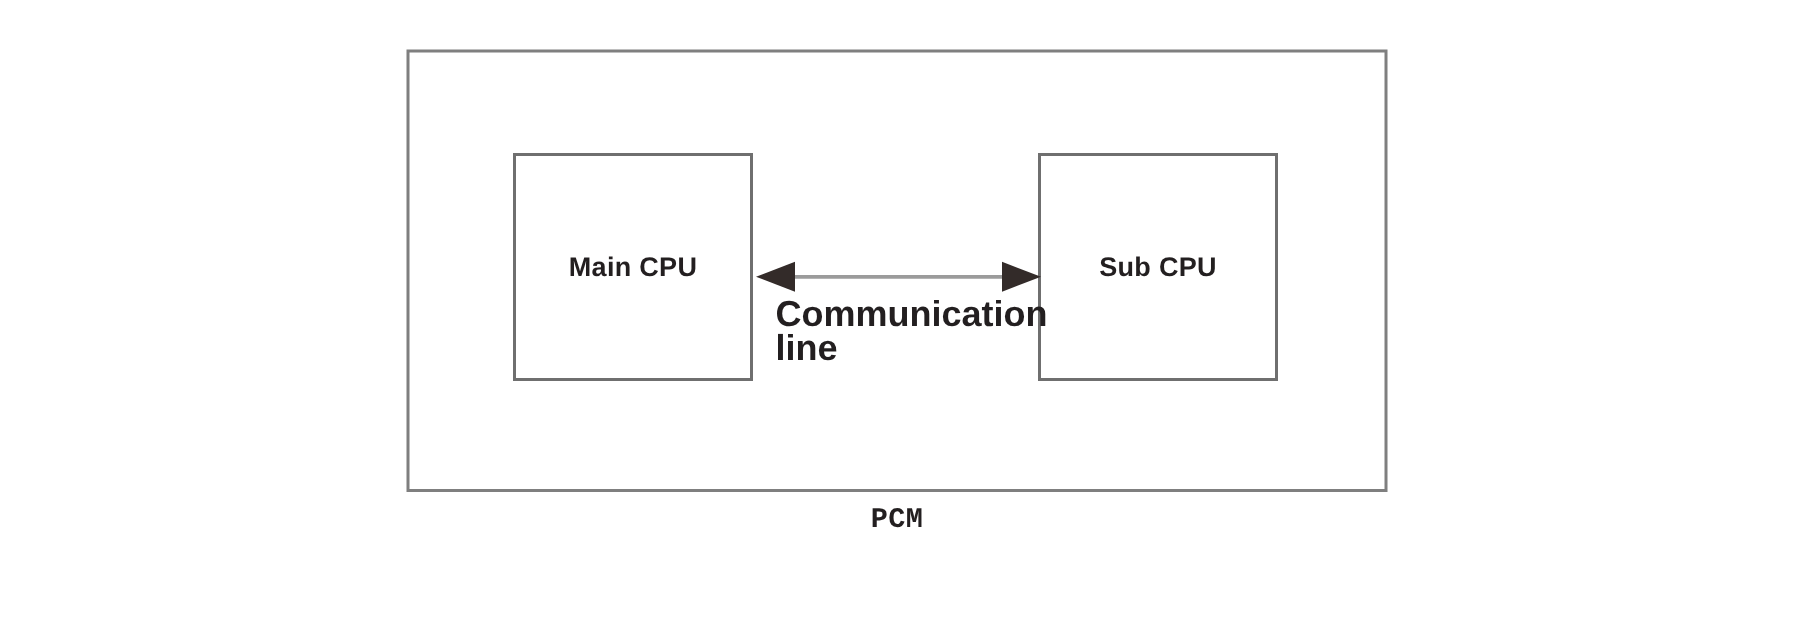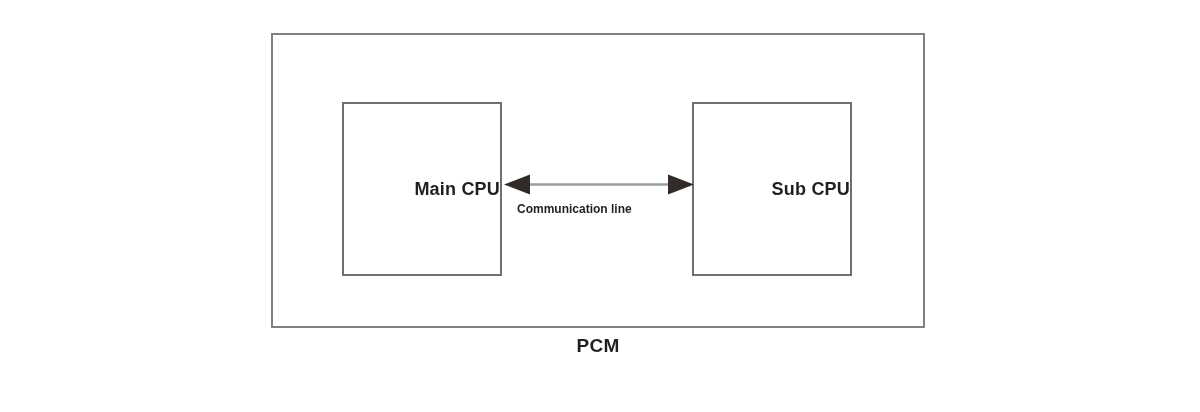--- a/index.html
+++ b/index.html
@@ -25,26 +25,26 @@
   .pcm-box {
     position: absolute;
     left: 271px; top: 33px;
     width: 654px; height: 295px;
     border: 2px solid var(--outer-border);
     background: var(--background);
   }
   .cpu-box {
     position: absolute;
     top: 67px;                 
-    width: 160px; height: 174px;
+    width: 160px; height: 152px;
     border: 2px solid var(--box-border);
     background: var(--background);
     display: flex;
     align-items: center;
-    justify-content: flex-end;
+    justify-content: center;
   }
   .cpu-box.main { left: 69px; }   
   .cpu-box.sub  { left: 419px; }  
   .cpu-label {
     font-size: 18px;
     font-weight: bold;
     color: var(--text);
     letter-spacing: 0.2px;
     white-space: nowrap;
   }
@@ -55,34 +55,35 @@
     width: 192px; height: 25px;
     display: block;
   }
   .arrow-shaft { stroke: var(--arrow-shaft); stroke-width: 2.5; }
   .arrow-head  { fill: var(--arrow-head); }
   .conn-label {
     position: absolute;
     left: 244px;               
     top: 163px;                
     width: 150px;
-    font-size: 12px;
+    font-size: 24px;
     font-weight: bold;
     line-height: 23px;
     color: var(--text);
   }
   .pcm-label {
     position: absolute;
     left: 271px; top: 335px;
     width: 654px;
     text-align: center;
     font-size: 19px;
     font-weight: bold;
     color: var(--text);
     letter-spacing: 0.3px;
+    font-family: Liberation Mono, monospace;
   }
 </style>
 </head>
 <body>
 
 <div class="canvas">
 
   <div class="pcm-box">
 
     <div class="cpu-box main">

